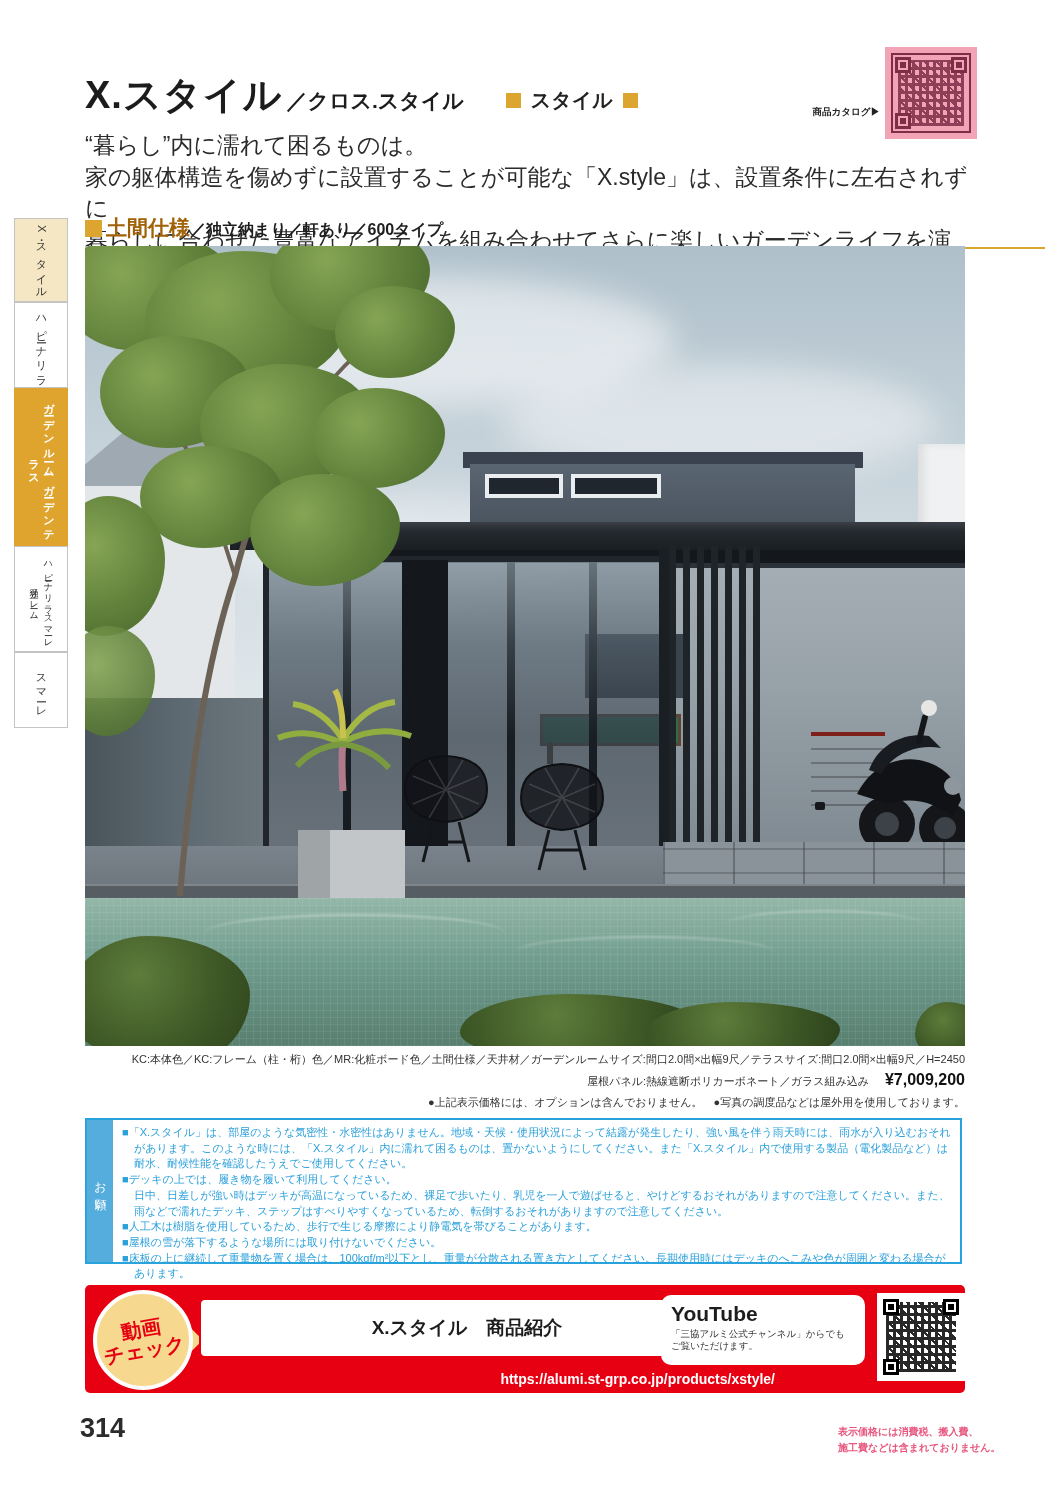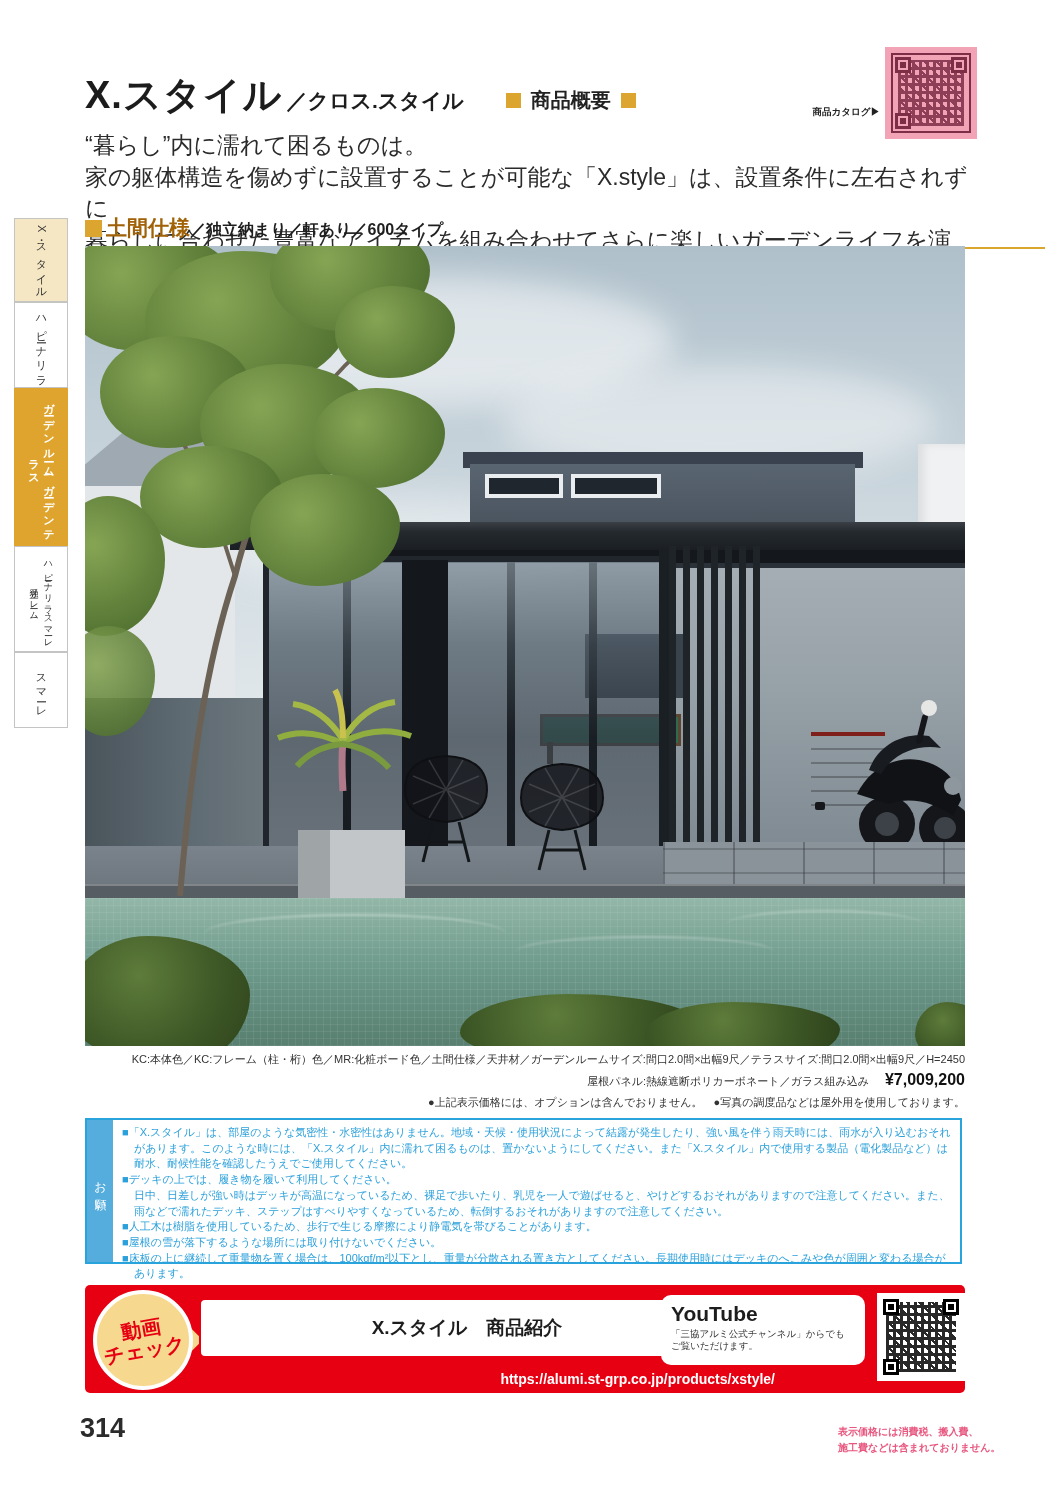--- a/index.html
+++ b/index.html
@@ -98,21 +98,21 @@
 </head>
 <body>
 
 <div class="page">
 
   <div class="title-row">
     <span class="title-main">X.スタイル</span>
     <span class="title-sub">／クロス.スタイル</span>
     <span class="overview">
       <span class="gold-sq"></span>
-      <span class="overview-label">商品概要</span>
+      <span class="overview-label">スタイル</span>
       <span class="gold-sq"></span>
     </span>
   </div>
 
   <div class="qr-top maroon">
     <div class="qr-top-inner">
       <div class="qrpat-maroon"></div>
       <div class="qrf tl"></div>
       <div class="qrf tr"></div>
       <div class="qrf bl"></div>

